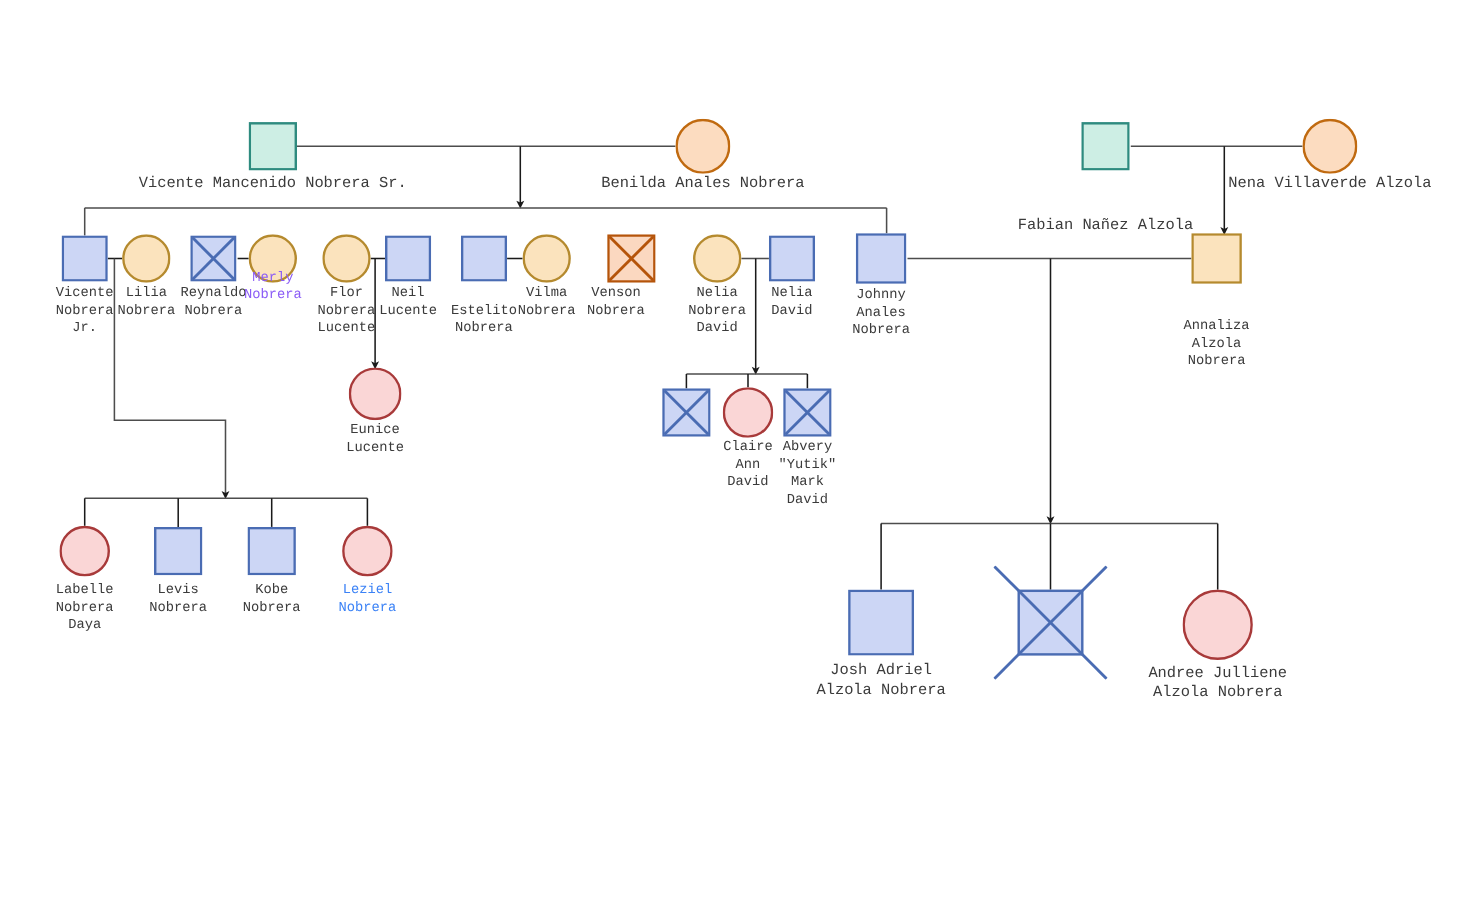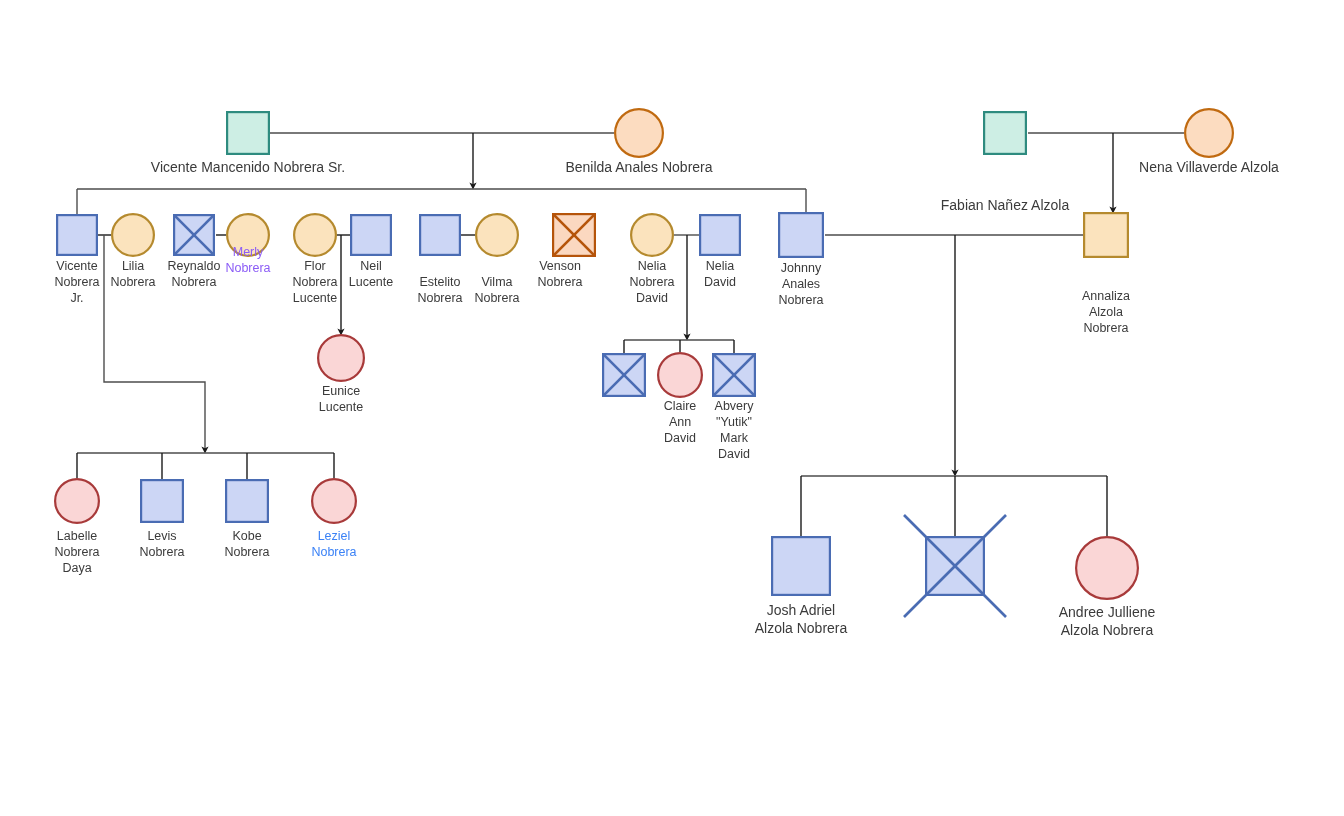--- a/index.html
+++ b/index.html
@@ -26,21 +26,21 @@
     position: absolute;
     
   }
   .shape {
     position: absolute;
     left: 0; top: 0;
   }
   .node-label {
     position: absolute;
     text-align: center;
-    font-family: Liberation Sans, sans-serif;
+    font-family: Liberation Mono, monospace;
     font-size: 12.5px;
     line-height: 16px;
     color: #3b3b3b;
     white-space: pre-line;
     pointer-events: none;
   }
   .label-wide {
     font-size: 14px;
     line-height: 18px;
   }
@@ -164,21 +164,21 @@
           <rect x="1.1" y="1.1" width="39.8" height="39.8" fill="#ccd6f5" stroke="#4a6cb3" stroke-width="2.2"></rect>
         </svg>
       </div>
       <div class="node-label" style="width: 74px; left: 403px; top: 258px; color: rgb(59, 59, 59); margin-top: 16px;">Estelito
 Nobrera</div>
       <div class="node" style="left: 475px; top: 213px; width: 44px; height: 44px;">
         <svg class="shape" width="44" height="44" viewBox="0 0 44 44" style="left: 0px; top: 0px;">
           <circle cx="22" cy="22" r="20.9" fill="#fbe3bd" stroke="#b58a2e" stroke-width="2.2"></circle>
         </svg>
       </div>
-      <div class="node-label" style="width: 74px; left: 460px; top: 258px; color: rgb(59, 59, 59); margin-top: 16px;">Vilma
+      <div class="node-label" style="width: 74px; left: 460px; top: 258px; color: rgb(59, 59, 59);">Vilma
 Nobrera</div>
       <div class="node" style="left: 552px; top: 213px; width: 44px; height: 44px;">
         <svg class="shape" width="44" height="44" viewBox="0 0 44 44" style="left: 0px; top: 0px;">
           <rect x="1.1" y="1.1" width="41.8" height="41.8" fill="#fbd8c0" stroke="#b5540a" stroke-width="2.2"></rect>
           <line x1="2.2" y1="2.2" x2="41.8" y2="41.8" stroke="#b5540a" stroke-width="2.6"></line>
           <line x1="41.8" y1="2.2" x2="2.2" y2="41.8" stroke="#b5540a" stroke-width="2.6"></line>
         </svg>
       </div>
       <div class="node-label" style="width: 78px; left: 521px; top: 258px; color: rgb(59, 59, 59);">Venson
 Nobrera</div>

